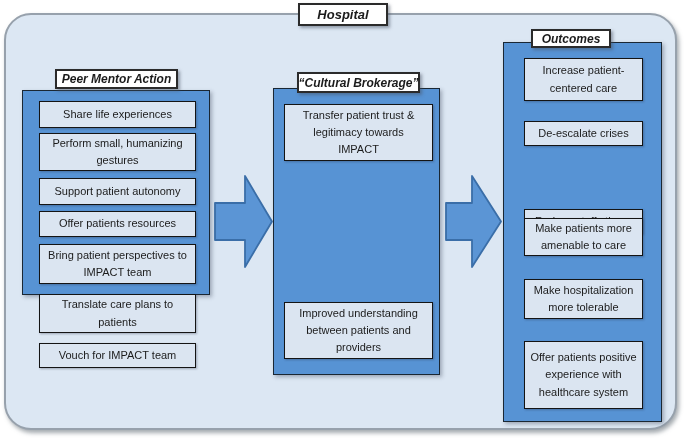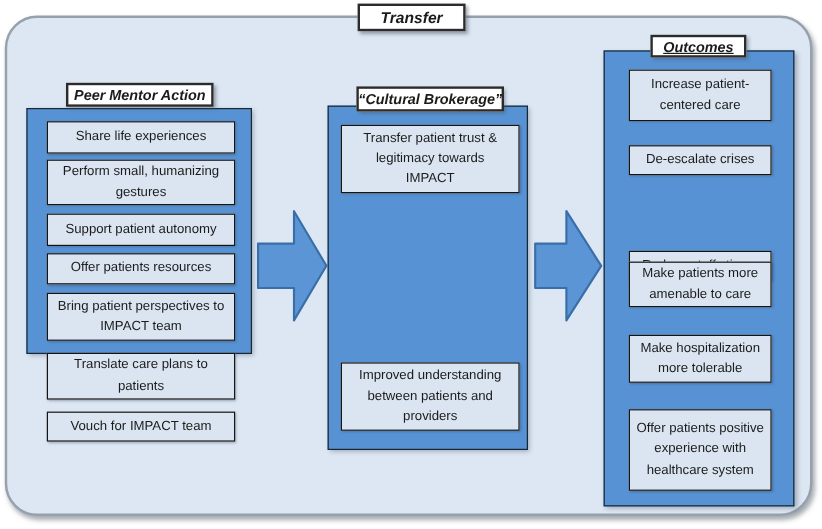--- a/index.html
+++ b/index.html
@@ -67,21 +67,21 @@
     position: absolute;
     z-index: 1;
   }
 </style>
 </head>
 <body>
 
 <div class="canvas"></div>
 
 <div class="title-label hospital">
-  <span>Transfer</span>
+  <span>Hospital</span>
 </div>
 
 <div class="title-label col-header" style="left:55px; top:69px; width:123px; height:20px;">
   <span>Peer Mentor Action</span>
 </div>
 <div class="container col1" style="left:22px; top:90px; width:188px; height:205px;">
   <div class="box" style="top:10px;  min-height:27px;">Share life experiences</div>
   <div class="box" style="top:42px;  min-height:38px;">Perform small, humanizing gestures</div>
   <div class="box" style="top:87px;  min-height:27px;text-align:right;">Support patient autonomy</div>
   <div class="box" style="top:120px; min-height:26px;">Offer patients resources</div>
@@ -103,21 +103,21 @@
   <div class="box" style="top:15px;  min-height:57px;">Transfer patient trust &amp; legitimacy towards IMPACT</div>
   <div class="box" style="top:213px; min-height:57px;">Improved understanding between patients and providers</div>
 </div>
 
 <div class="arrow" style="left:445px; top:173px; width:58px; height:97px;">
   <svg width="58" height="97" viewBox="0 0 58 97">
     <path d="M1,30 L27,30 L27,3 L56,48.5 L27,94 L27,67 L1,67 Z" fill="#5b95d5" stroke="#3a6ea8" stroke-width="1.8" stroke-linejoin="round"></path>
   </svg>
 </div>
 
-<div class="title-label col-header" style="left:542px; top:29px; width:80px; height:19px;text-decoration:underline;">
+<div class="title-label col-header" style="left:531px; top:29px; width:80px; height:19px;">
   <span>Outcomes</span>
 </div>
 <div class="container col3" style="left:503px; top:42px; width:159px; height:380px;">
   <div class="box" style="top:15px;  min-height:43px;">Increase patient-centered care</div>
   <div class="box" style="top:78px;  min-height:25px;">De-escalate crises</div>
   <div class="box" style="top:126px; min-height:25px;margin-top:40px;">Reduce staff stigma</div>
   <div class="box" style="top:175px; min-height:38px;">Make patients more amenable to care</div>
   <div class="box" style="top:236px; min-height:40px;">Make hospitalization more tolerable</div>
   <div class="box" style="top:298px; min-height:68px;">Offer patients positive experience with healthcare system</div>
 </div>

